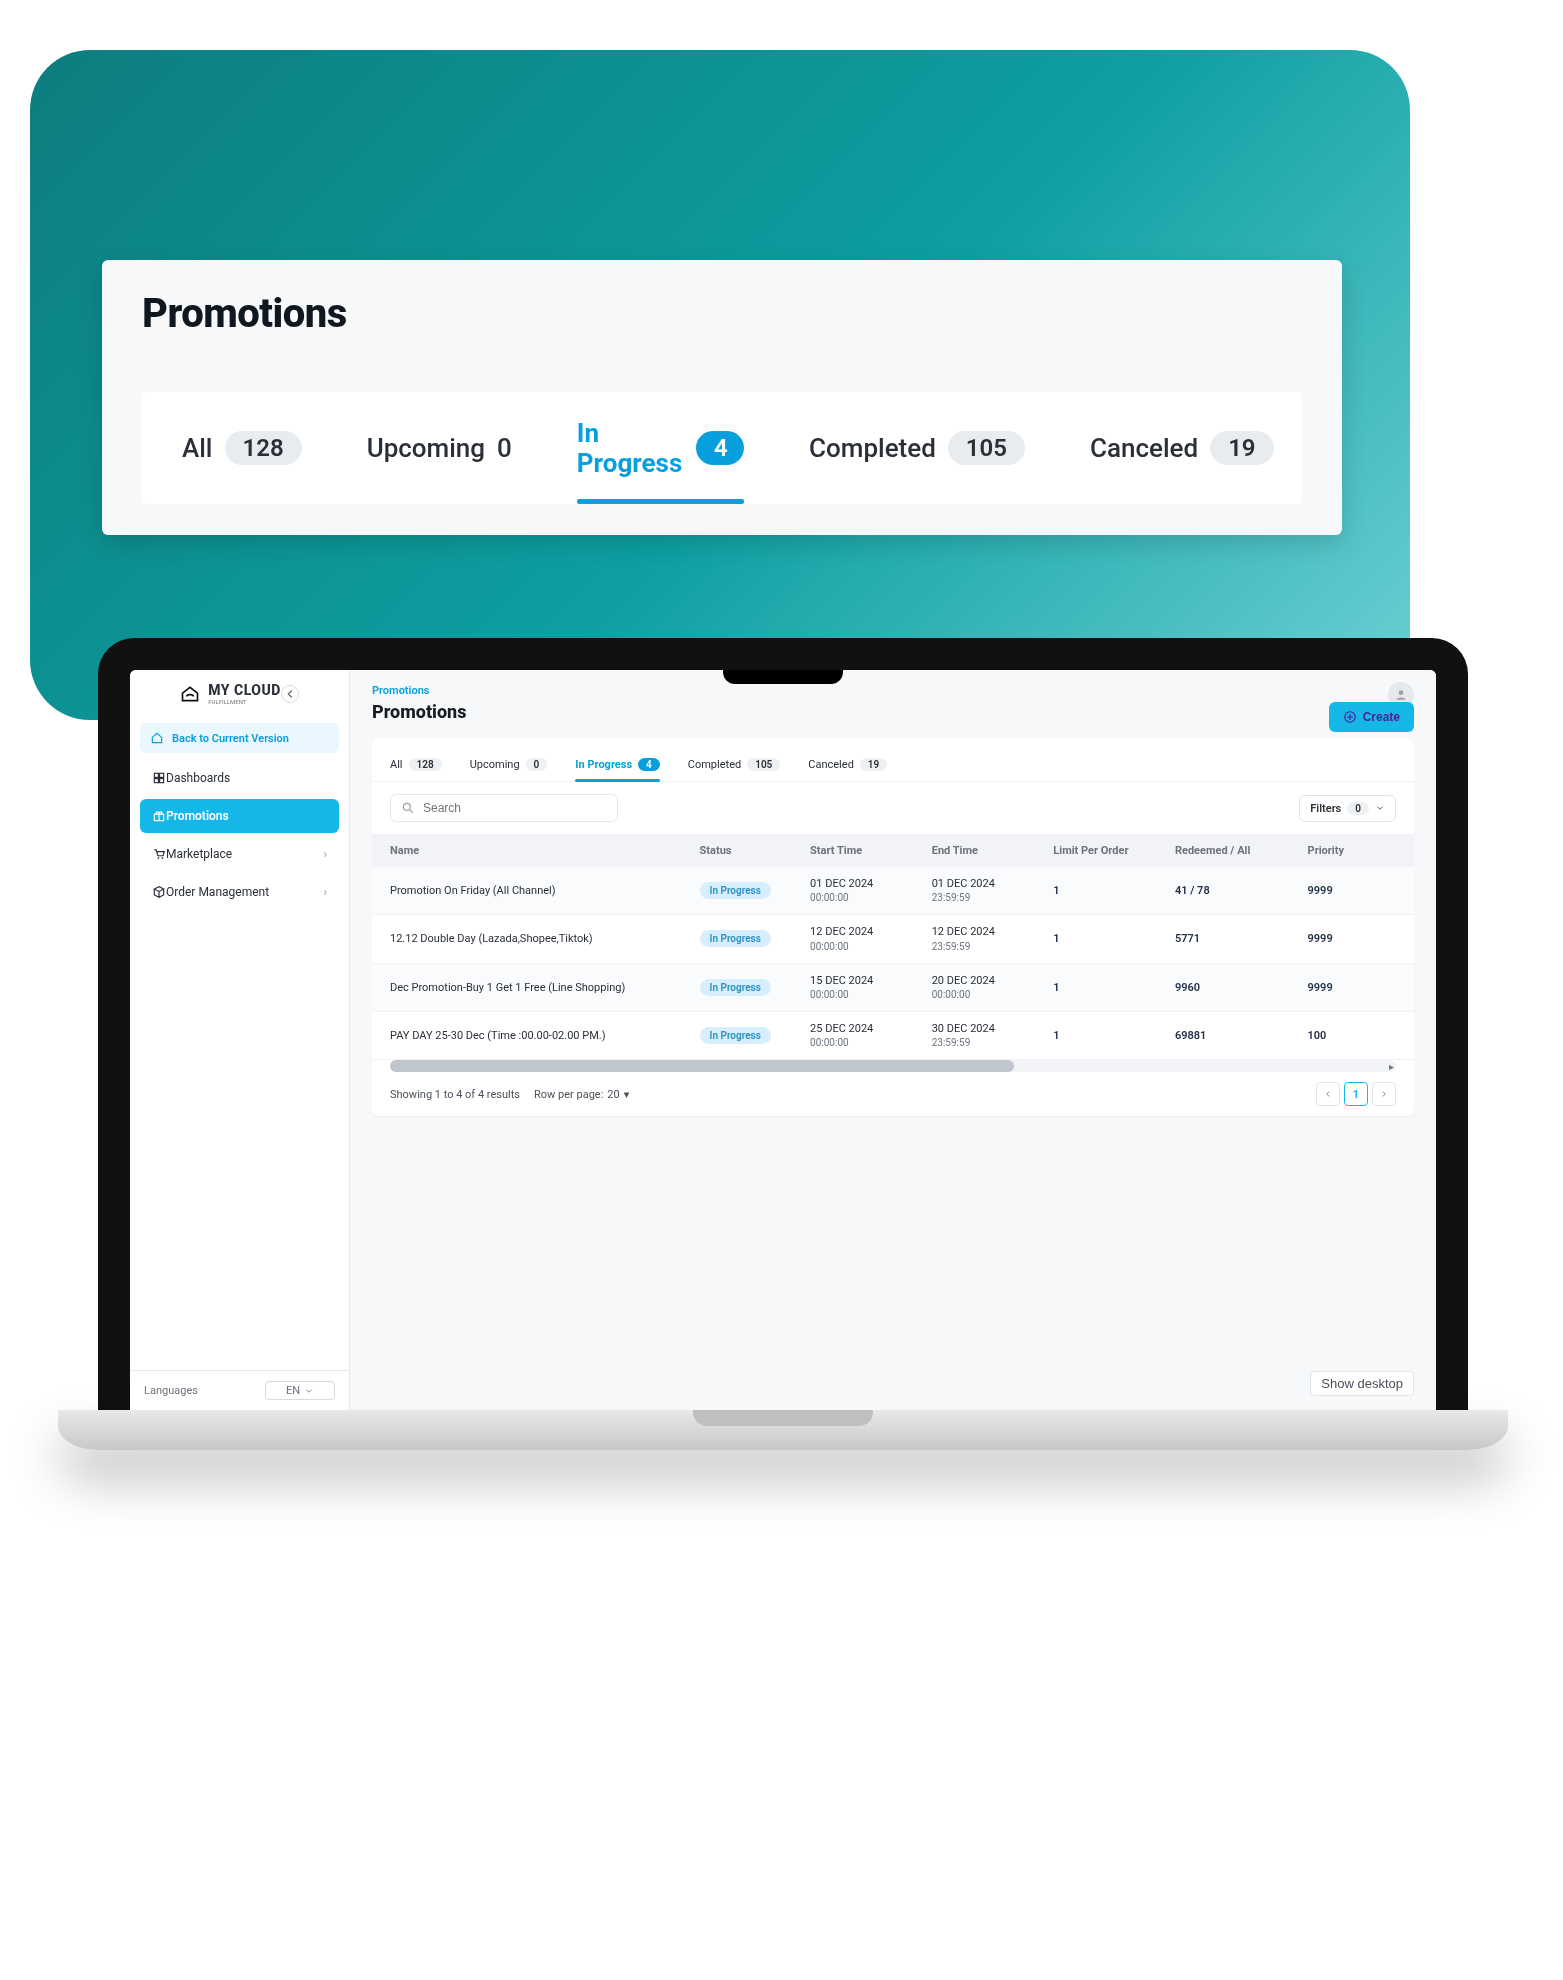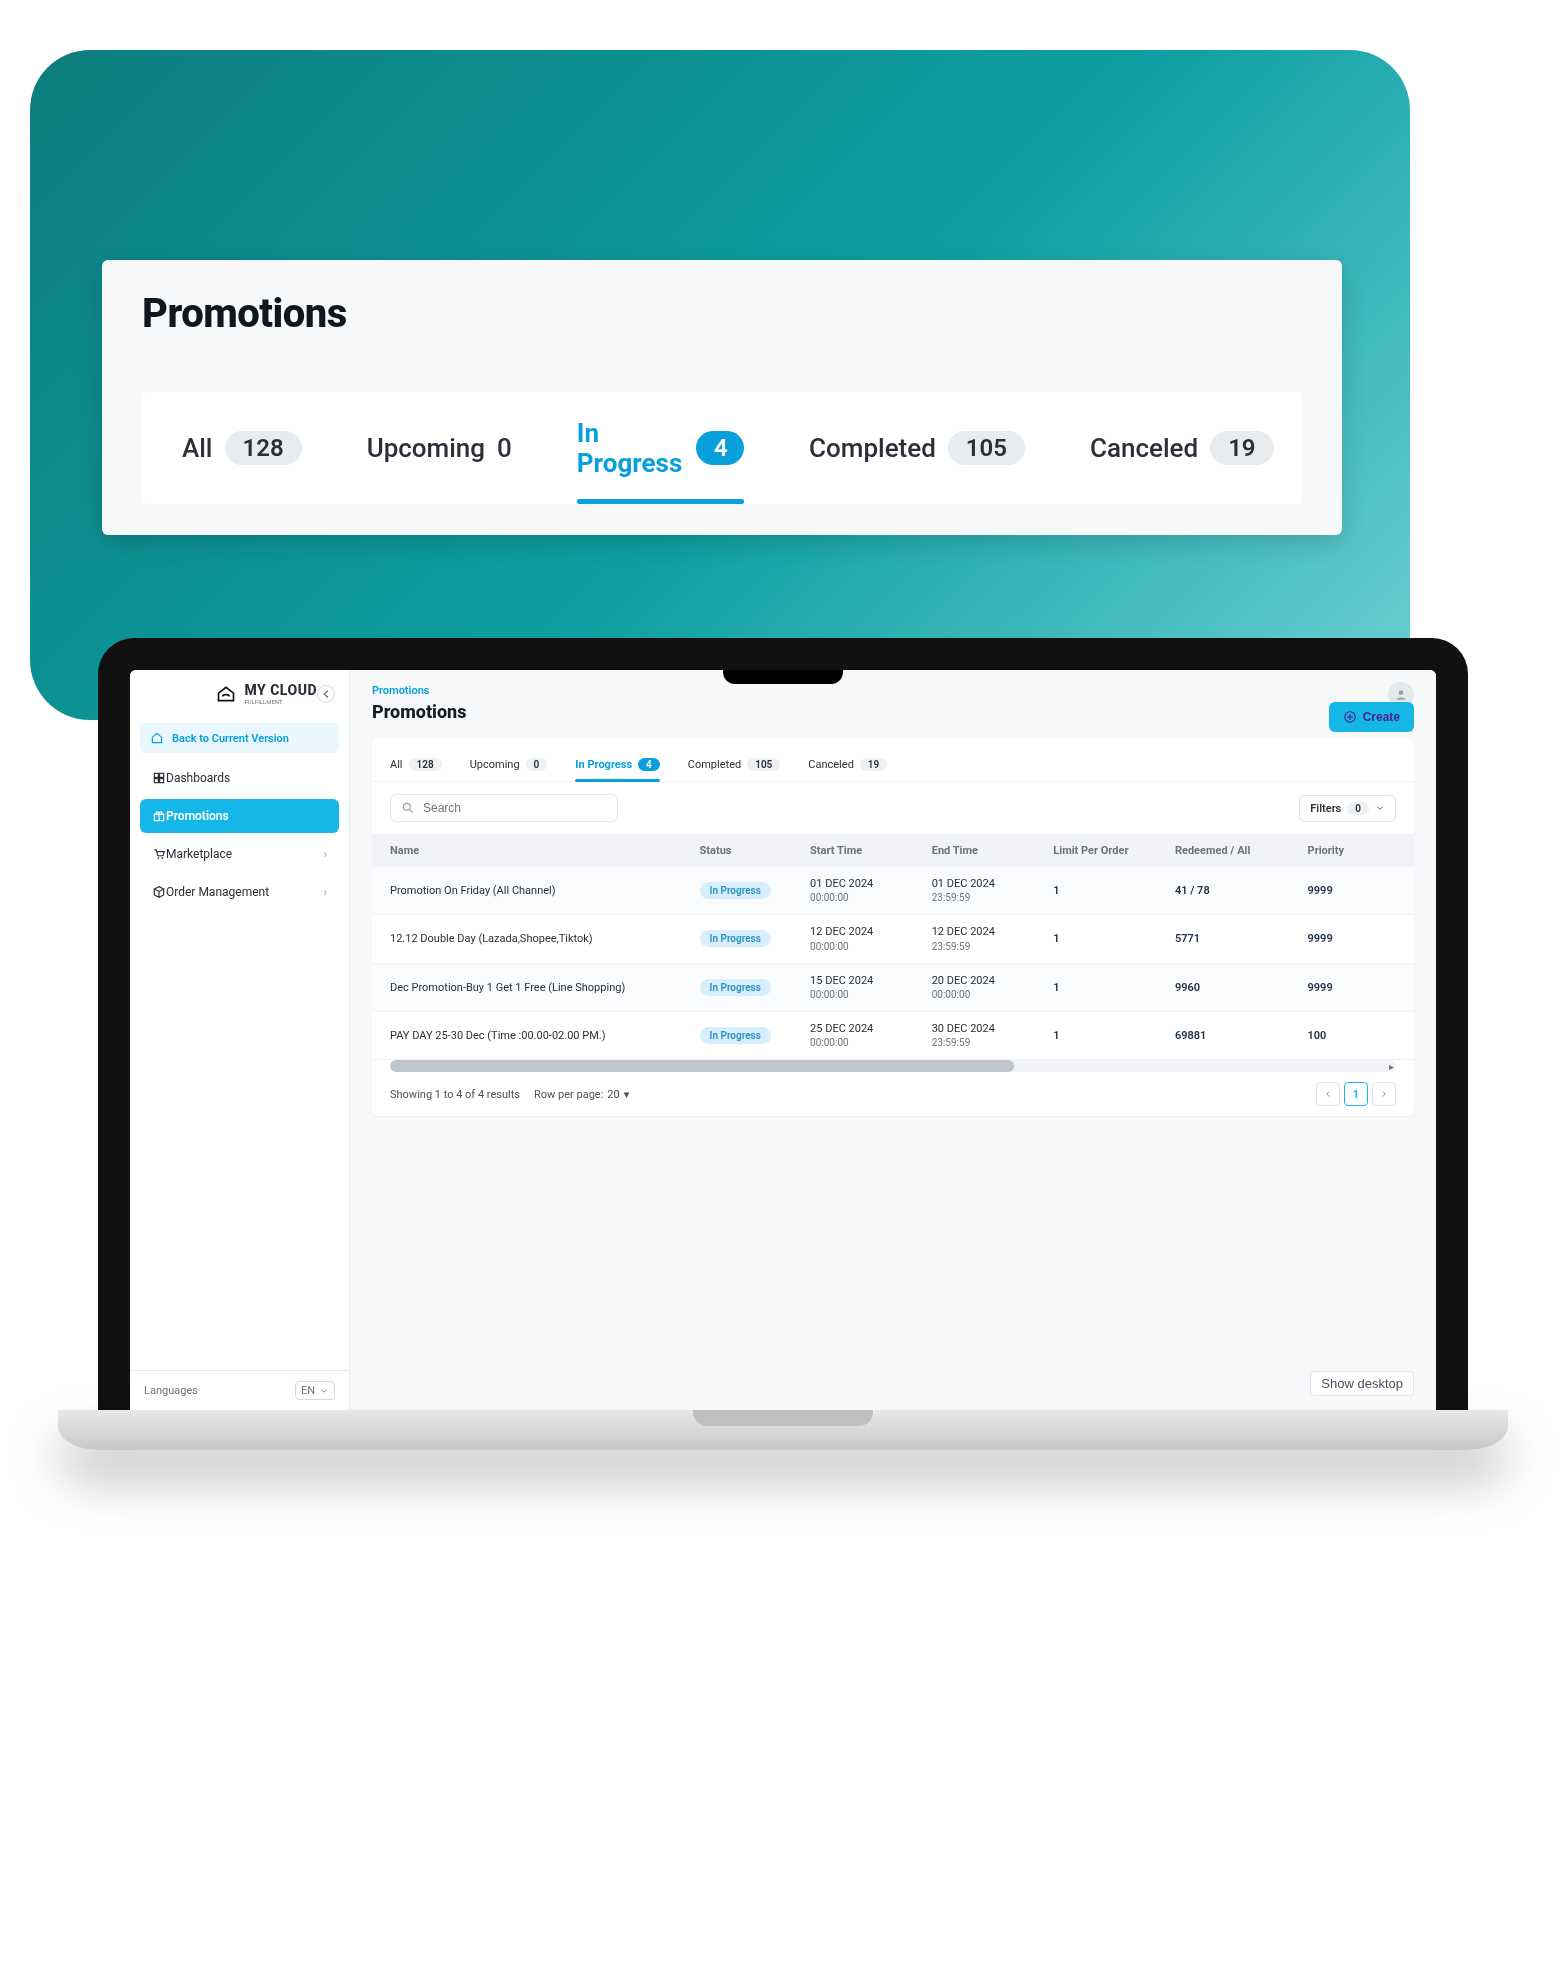--- a/index.html
+++ b/index.html
@@ -153,21 +153,21 @@
   .sidebar {
     width: 220px;
     border-right: 1px solid #e6e9ec;
     display: flex;
     flex-direction: column;
     background: #fff;
   }
   .sb-top {
     display: flex;
     align-items: center;
-    justify-content: flex-end;
+    justify-content: center;
     padding: 12px 14px;
   }
   .logo {
     display: flex;
     align-items: center;
     gap: 8px;
     font-weight: 800;
     font-size: 14px;
     letter-spacing: 0.5px;
   }
@@ -224,21 +224,21 @@
     padding: 10px 14px;
     display: flex;
     align-items: center;
     justify-content: space-between;
     font-size: 11px;
     color: #6b737d;
   }
   .sb-foot .lang-sel {
     border: 1px solid #d7dbe0;
     border-radius: 4px;
-    padding: 2px 5px;
+    padding: 2px 20px;
     cursor: pointer;
     display: flex;
     gap: 4px;
     align-items: center;
   }
 
   .main {
     flex: 1;
     background: #f6f8fa;
     position: relative;

